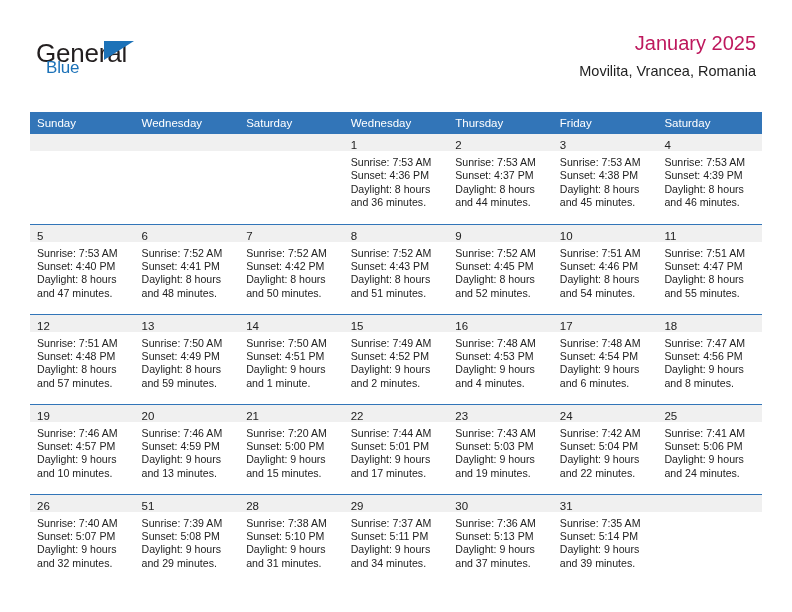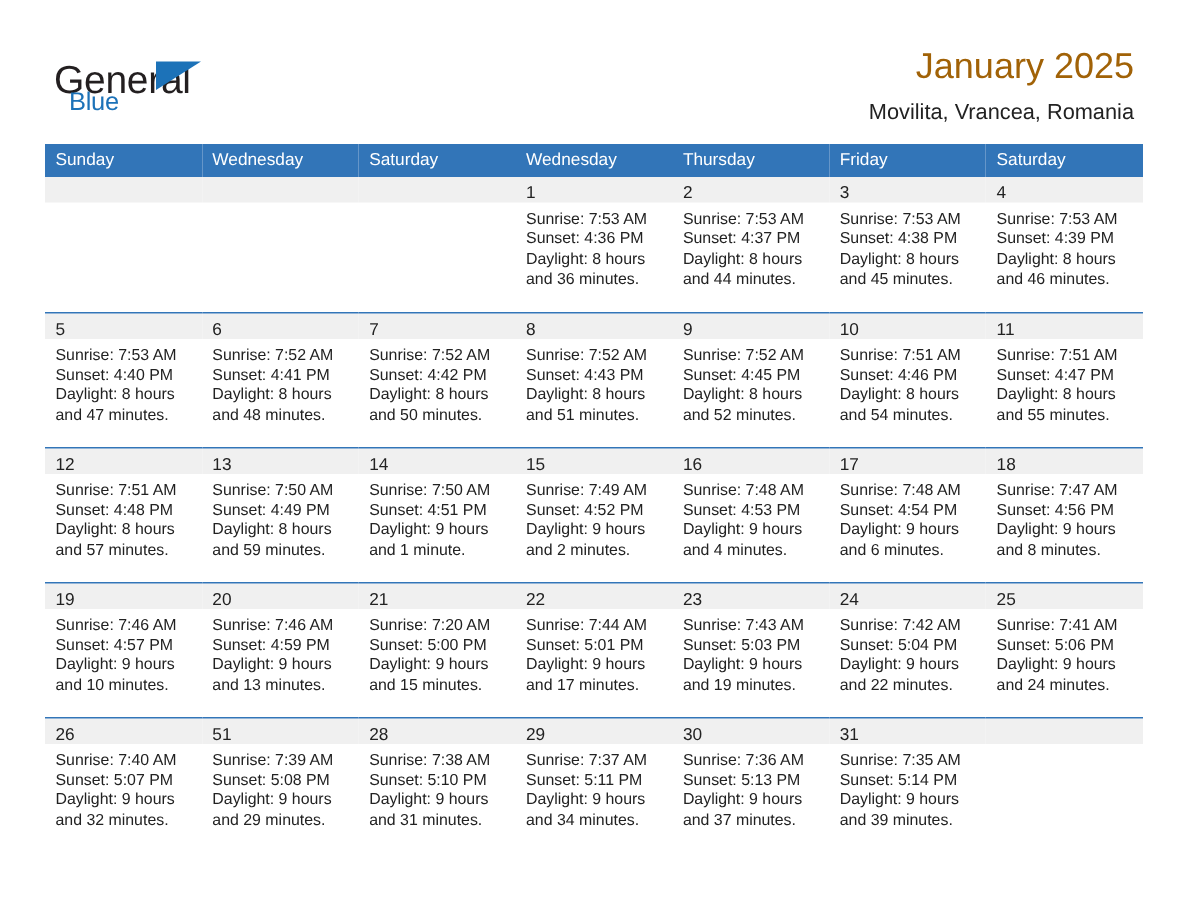--- a/index.html
+++ b/index.html
@@ -64,37 +64,37 @@
     border-bottom: 19px solid transparent;
   }
 
   .title-block {
     position: absolute;
     right: 36px;
     top: 32px;
     text-align: right;
   }
   .cal-title {
-    font-size: 24px;
-    color: #a16207;
+    font-size: 20px;
+    color: #be185d;
     line-height: 1.1;
     white-space: nowrap;
   }
   .cal-subtitle {
     font-size: 14.5px;
     color: #222222;
     margin-top: 9px;
     white-space: nowrap;
   }
 
   
   .calendar {
     position: absolute;
     left: 30px;
-    top: 96px;
+    top: 112px;
     width: 732px;
     border-collapse: collapse;
     table-layout: fixed;
   }
   .calendar th {
     background: #3275b8;
     color: #ffffff;
     font-weight: normal;
     font-size: 11.5px;
     text-align: left;

